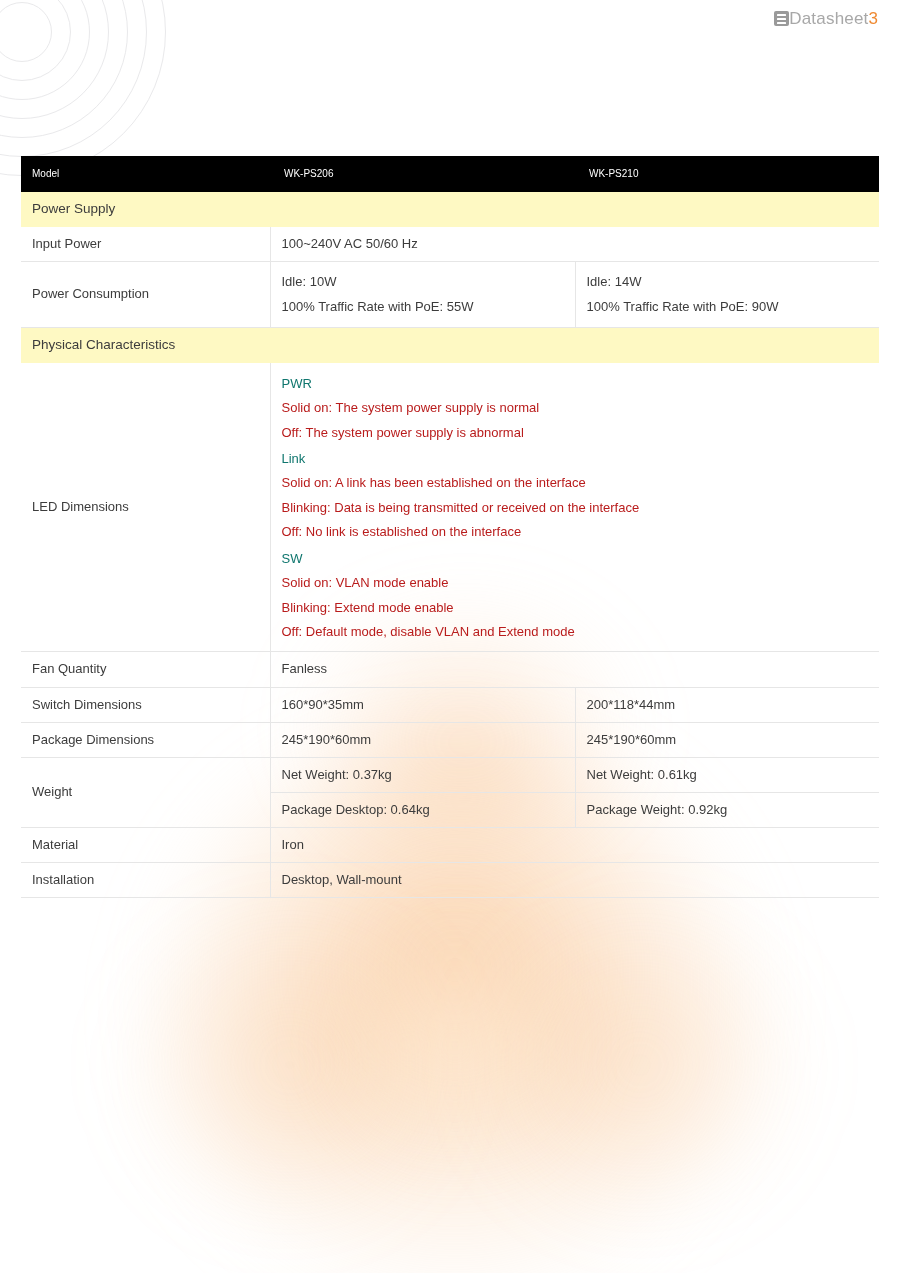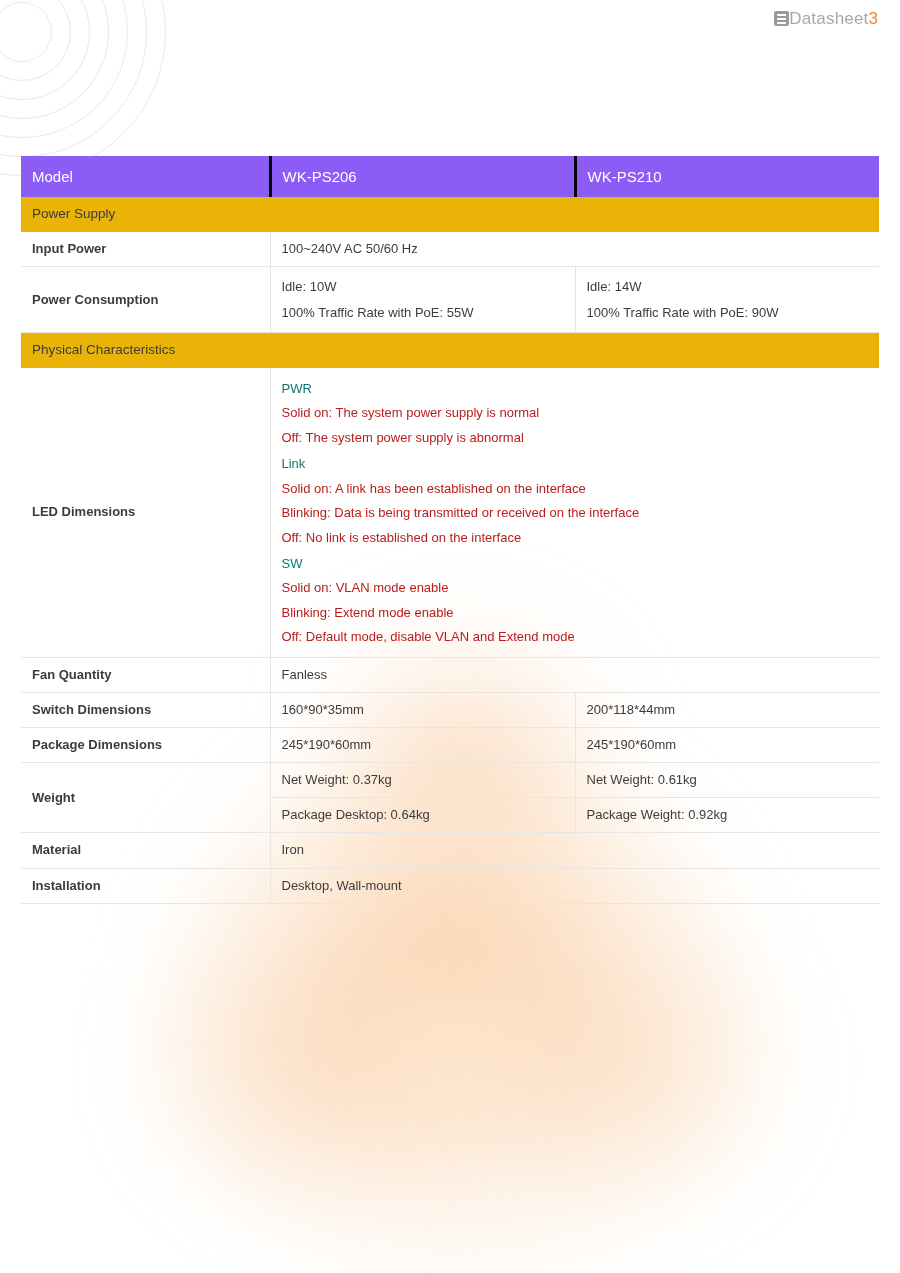--- a/index.html
+++ b/index.html
@@ -150,47 +150,46 @@
     padding: 7px 11px;
     border-bottom: 1px solid #e6e6e6;
     line-height: 1.55;
   }
   col.c-label { width: 249px; }
   col.c-a     { width: 305px; }
   col.c-b     { width: 304px; }
 
   
   tr.hdr td {
-    background: #8b5cf6;
+    background: #000000;
     color: #ffffff;
-    font-size: 15px;
+    font-size: 10px;
     height: 36px;
     border-bottom: none;
     padding-top: 9px;
     padding-bottom: 9px;
     margin-left: 13px;
   }
-  tr.hdr td.sep-l { border-left: 3px solid #000000; }
+  tr.hdr td.sep-l { border-left: 6px solid #000000; }
 
   
   tr.section td {
-    background: #eab308;
+    background: #fef9c3;
     color: #3c3c3c;
     font-size: 13.5px;
     height: 32px;
     border-bottom: none;
     padding-top: 7px;
     padding-bottom: 7px;
   }
 
   
   td.label {
     color: #3c3c3c;
     border-right: 1px solid #e6e6e6;
-    font-weight: bold;
   }
   td.val {
     color: #3c3c3c;
     border-right: 1px solid #e6e6e6;
     margin-left: 48px;
   }
   td.val.last { border-right: none; }
   td.val.span2 { border-right: none; }
 
   .line { display: block; }

